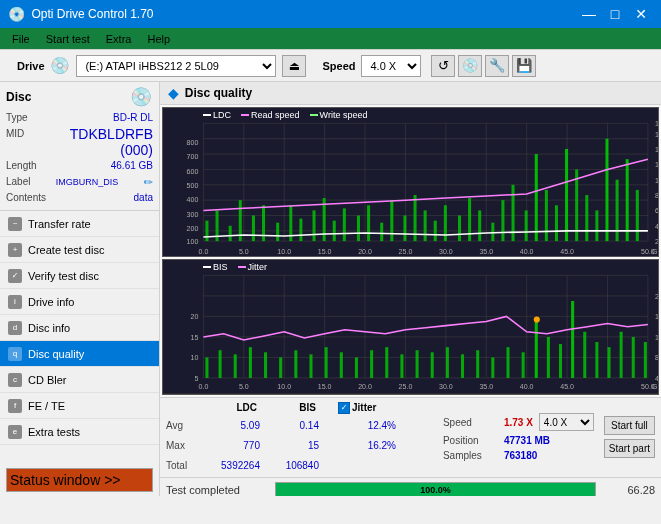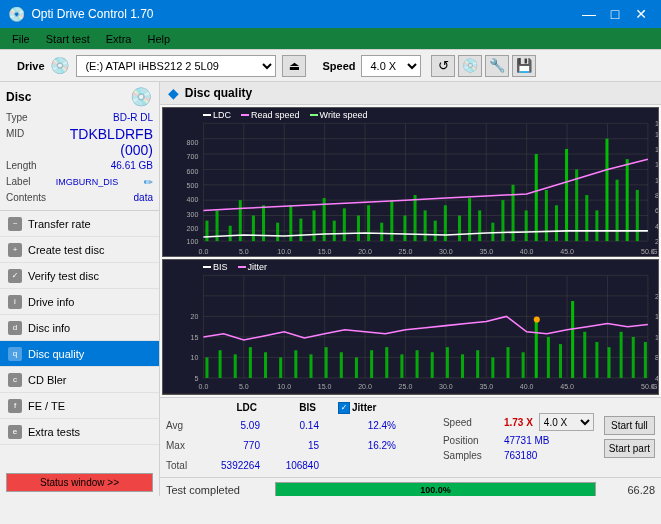--- a/index.html
+++ b/index.html
@@ -162,25 +162,24 @@
       display: flex; align-items: center; justify-content: center;
       font-size: 8px;
       color: white;
       flex-shrink: 0;
     }
     .nav-item.active .nav-icon { background: rgba(255,255,255,0.3); }
 
     .status-window-btn {
       margin: 4px 6px;
       padding: 3px;
-      background: #ef4444;
+      background: #c2410c;
       border: 1px solid #a0a0a0;
-      text-align: center;
       cursor: pointer;
-      font-size: 10px;
+      font-size: 14px;
     }
 
     
     .content {
       flex: 1;
       display: flex;
       flex-direction: column;
       background: #f8f8f8;
       overflow: hidden;
     }
@@ -271,21 +270,21 @@
       min-width: 130px;
     }
     .speed-row {
       display: flex;
       align-items: center;
       gap: 6px;
       font-size: 10px;
     }
     .speed-key { width: 55px; color: #444; }
     .speed-val { color: #cc0000; font-weight: bold; }
-    .speed-val2 { color: #0000cc; }
+    .speed-val2 { color: #0000cc; font-weight: bold; }
 
     .action-btns {
       display: flex;
       flex-direction: column;
       justify-content: center;
       gap: 4px;
     }
     .action-btn {
       padding: 3px 4px;
       background: #e0e0e0;

